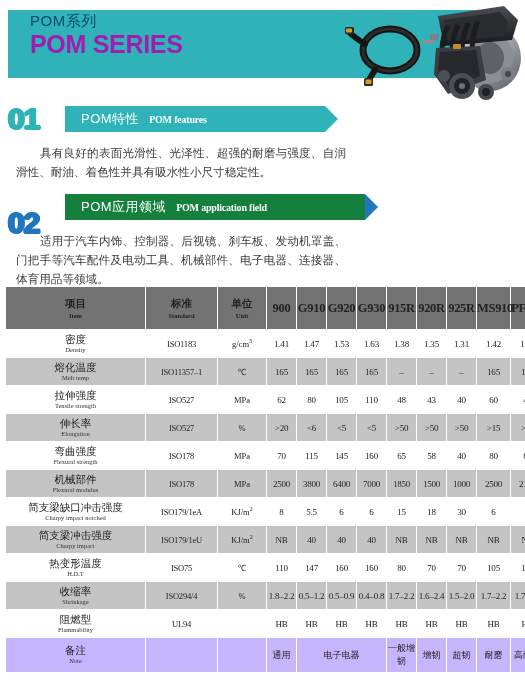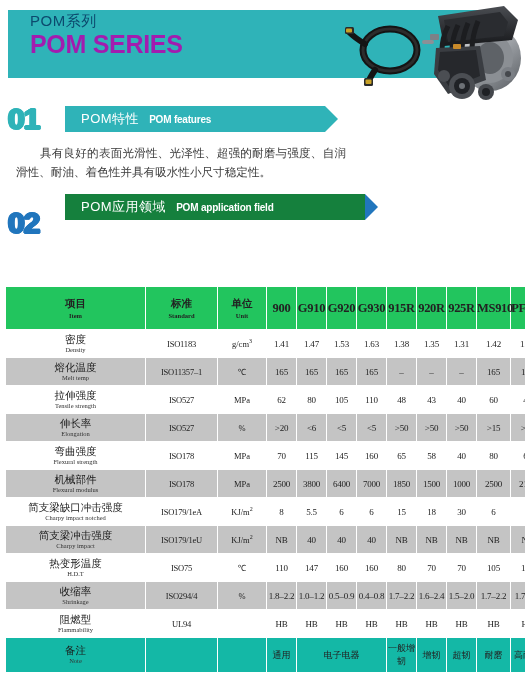--- a/index.html
+++ b/index.html
@@ -111,21 +111,21 @@
     border-left: 13px solid #2fb3b8;
   }
   .sec-bar.blue::after { border-left-color: #2176bd; }
   .sec-title-cn {
     font-family: "Liberation Sans", sans-serif;
     font-size: 13px;
     color: #ffffff;
     letter-spacing: 0.5px;
   }
   .sec-title-en {
-    font-family: Liberation Sans, sans-serif;
+    font-family: Liberation Serif, serif;
     font-weight: bold;
     font-size: 10px;
     color: #ffffff;
     margin-left: 10px;
     letter-spacing: -0.2px;
   }
   .sec-body {
     margin: 7px 14px 0 16px;
     font-family: "Liberation Serif", serif;
     font-size: 11.6px;
@@ -149,21 +149,21 @@
     table-layout: fixed;
   }
   table.spec th, table.spec td {
     text-align: center;
     vertical-align: middle;
     font-family: "Liberation Serif", serif;
     color: #222222;
     padding: 0;
   }
   thead th {
-    background: #22c55e;
+    background: #737373;
     color: #ffffff;
     height: 42px;
   }
   .th-cn {
     display: block;
     font-size: 10.5px;
     line-height: 13px;
     font-family: "Liberation Sans", sans-serif;
   }
   .th-en {
@@ -200,21 +200,21 @@
     line-height: 8px;
     color: #333333;
     font-family: "Liberation Serif", serif;
   }
   td.std { font-size: 8.5px; letter-spacing: -0.2px; }
   td.unit { font-size: 8.5px; }
   td.val  { font-size: 9px; letter-spacing: -0.2px; }
   td.note-cn { font-size: 9px; font-family: "Liberation Sans", sans-serif; }
   .sup { font-size: 6px; vertical-align: super; }
   tbody tr.noterow { height: 34px; }
-  tbody tr.noterow td { background: #14b8a6; height: 28px; }
+  tbody tr.noterow td { background: #c4b5fd; height: 28px; }
 </style>
 </head>
 <body>
 
 <div id="page">
 
   <div class="banner"></div>
 
   <div class="banner-text">
     <div class="banner-cn">POM系列</div>
@@ -295,20 +295,21 @@
   </div>
 
   <div class="section" style="top:191px;">
     <div class="sec-head">
       <div class="sec-num blue">02</div>
       <div class="sec-bar blue" style="width:300px;">
         <span class="sec-title-cn">POM应用领域</span>
         <span class="sec-title-en">POM application field</span>
       </div>
     </div>
+    <div class="sec-body">适用于汽车内饰、控制器、后视镜、刹车板、发动机罩盖、门把手等汽车配件及电动工具、机械部件、电子电器、连接器、体育用品等领域。</div>
   </div>
 
   <div class="table-wrap">
     <table class="spec">
       <colgroup>
         <col style="width:139px">
           <col style="width:71px">
           <col style="width:48px">
         <col style="width:29px">
           <col style="width:29px">
@@ -500,21 +501,21 @@
             <td class="val">100</td>
           </tr>
           <tr class="alt">
             <td class="lbl">
               <span class="lbl-cn">收缩率</span>
               <span class="lbl-en">Shrinkage</span>
             </td>
             <td class="std">ISO294/4</td>
             <td class="unit">%</td>
             <td class="val">1.8–2.2</td>
-            <td class="val">1.0–1.2</td>
+            <td class="val">0.5–1.2</td>
             <td class="val">0.5–0.9</td>
             <td class="val">0.4–0.8</td>
             <td class="val">1.7–2.2</td>
             <td class="val">1.6–2.4</td>
             <td class="val">1.5–2.0</td>
             <td class="val">1.7–2.2</td>
             <td class="val">1.7–2.1</td>
           </tr>
           <tr>
             <td class="lbl">

